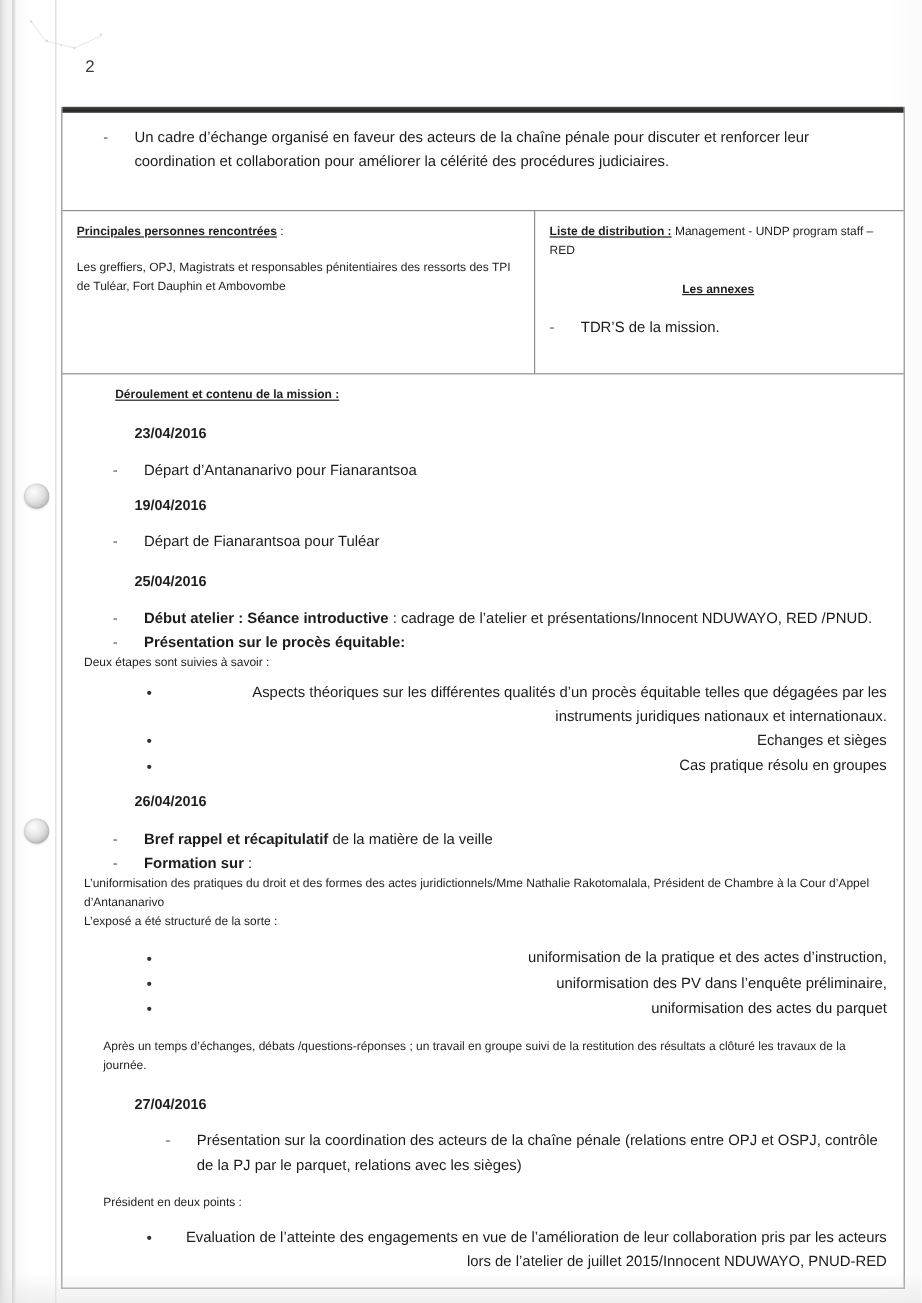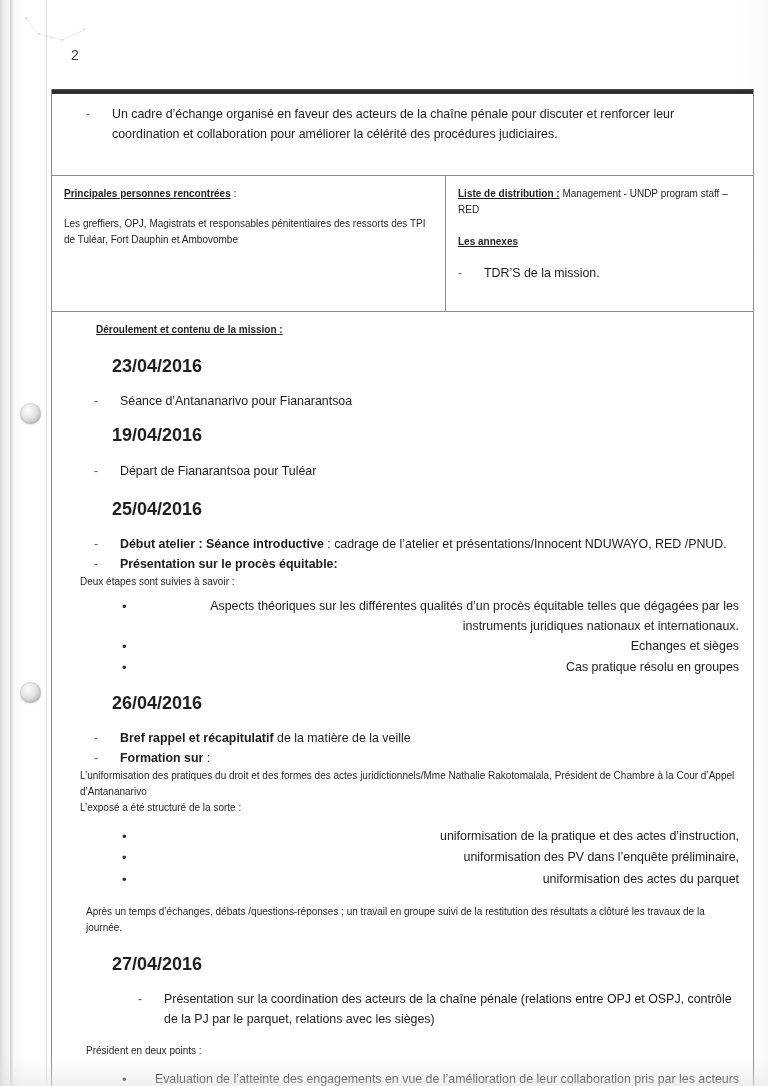--- a/index.html
+++ b/index.html
@@ -147,33 +147,33 @@
   .dot-item .marker {
     width: 26px;
     flex: 0 0 26px;
     color: #333;
     font-size: 13px;
   }
   .dot-item .body { flex: 1; text-align: right; }
 
   
   .indent-intro   { margin-left: 22px; }
-  .indent-date    { margin-left: 48px; font-weight: bold; font-size: 18px; }
+  .indent-date    { margin-left: 48px; font-weight: bold; font-size: 12px; }
   .indent-dash    { margin-left: 30px; }
   .indent-dot     { margin-left: 58px; }
-  .indent-para    { margin-left: 16px; }
+  .indent-para    { margin-left: 6px; }
   .indent-dash2   { margin-left: 74px; }
 
   .gap-xs { height: 6px; }
   .gap-s  { height: 10px; }
   .gap-m  { height: 14px; }
 
   .heading-line { margin-left: 0; padding-left: 32px; }
 
-  .cell-right .annex-head { margin-top: 16px; }
+  .cell-right .annex-head { margin-top: 16px; text-align: center; }
   .cell-right .annex-item { margin-top: 12px; }
 </style>
 </head>
 <body>
 
 <div class="scan-page">
 
   <div class="paper-left-edge"></div>
   <div class="paper-fold"></div>
 
@@ -229,21 +229,21 @@
     <div class="row row-body last">
       <div class="cell cell-full">
 
         <div class="t bu heading-line">Déroulement et contenu de la mission :</div>
 
         <div class="gap-m"></div>
         <div class="t indent-date">23/04/2016</div>
         <div class="gap-s"></div>
         <div class="dash-item indent-dash">
           <span class="marker">-</span>
-          <span class="body">Séance d’Antananarivo pour Fianarantsoa</span>
+          <span class="body">Départ d’Antananarivo pour Fianarantsoa</span>
         </div>
 
         <div class="gap-s"></div>
         <div class="t indent-date">19/04/2016</div>
         <div class="gap-s"></div>
         <div class="dash-item indent-dash">
           <span class="marker">-</span>
           <span class="body">Départ de Fianarantsoa pour Tuléar</span>
         </div>
 

